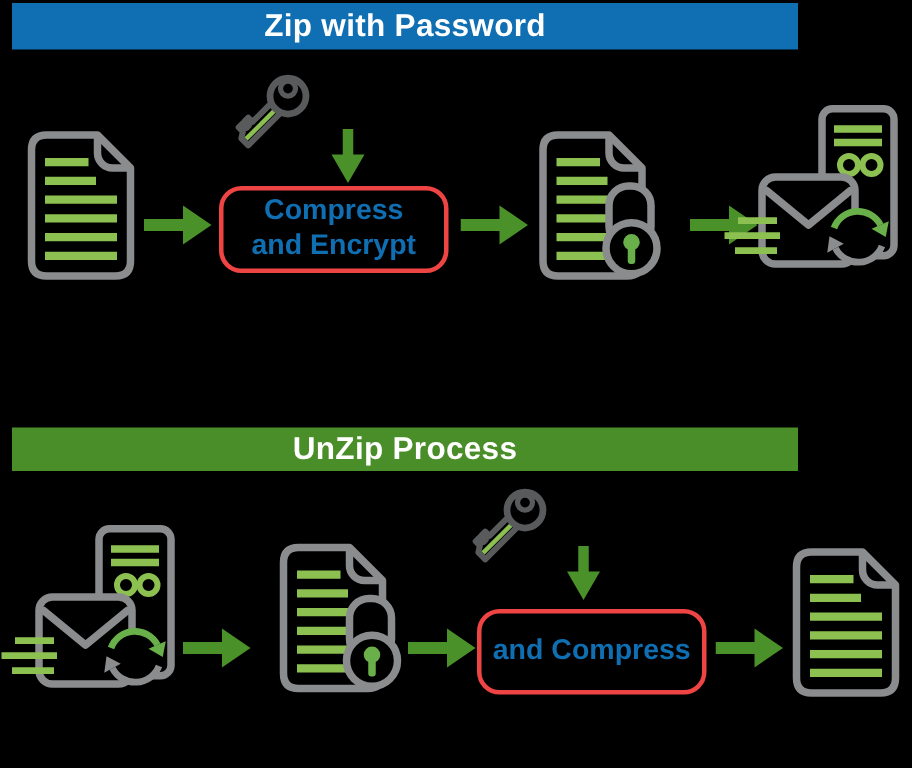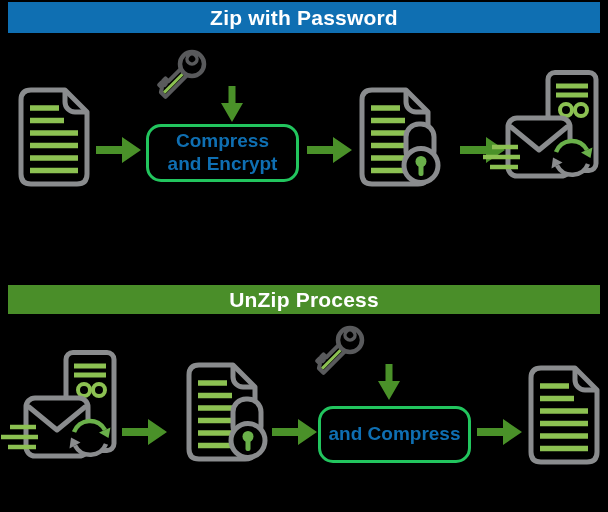--- a/index.html
+++ b/index.html
@@ -1,22 +1,22 @@
 <!DOCTYPE html>
 <html><head>
 <meta charset="utf-8">
 <style>
   html,body{margin:0;padding:0;background:#000;}
   .stage{position:relative;width:608px;height:512px;background:#000;overflow:hidden;
          font-family:"Liberation Sans",sans-serif;}
-  .bar{position:absolute;left:8px;width:592px;display:flex;align-items:center;justify-content:center;
+  .bar{position:absolute;left:8px;width:524px;display:flex;align-items:center;justify-content:center;
        color:#fff;font-size:21px;font-weight:600;letter-spacing:.2px;}
   .bar-blue{top:2px;height:31px;background:#0f6fb2;}
   .bar-green{top:285px;height:29px;background:#4a8e29;}
-  .pbox{position:absolute;border:3px solid #22c55e;border-radius:15px;background:transparent;
+  .pbox{position:absolute;border:3px solid #ef4444;border-radius:15px;background:transparent;
         display:flex;flex-direction:column;align-items:center;justify-content:center;
         color:#0f6fb2;font-size:19px;font-weight:700;line-height:1.2;}
   .abs{position:absolute;}
 </style>
 </head>
 <body>
 
 <div class="stage">
 
   <svg width="0" height="0" style="position:absolute" aria-hidden="true">

